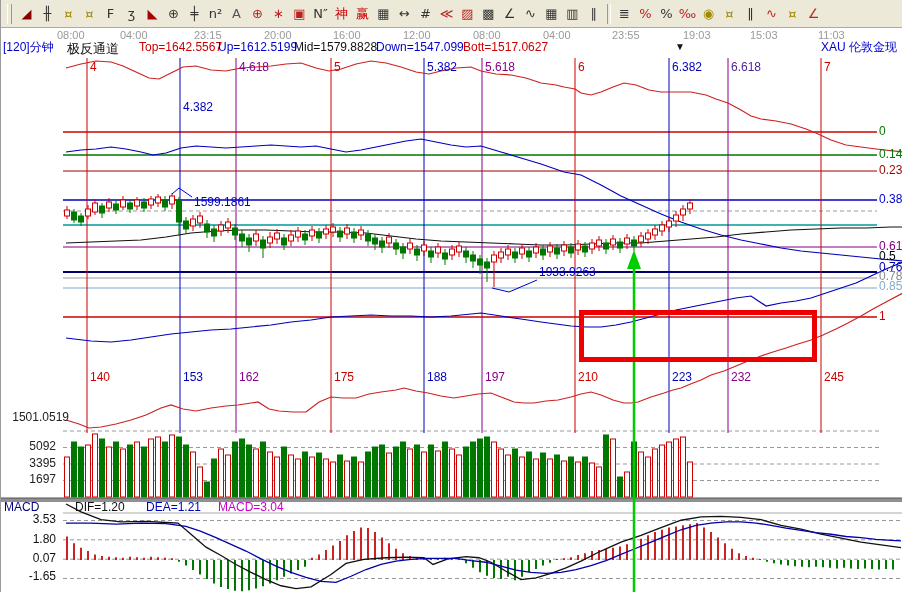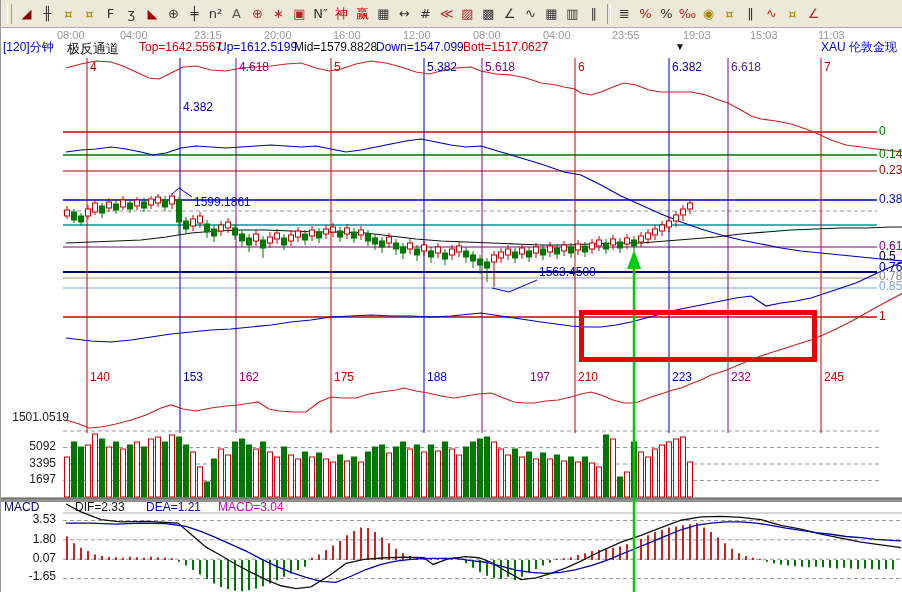--- a/index.html
+++ b/index.html
@@ -520,47 +520,47 @@
       <div class="lbl" style="left: 484px; top: 61px; color: rgb(136, 0, 136); font-size: 12px;">5.618</div>
       <div class="lbl" style="left: 577px; top: 61px; color: rgb(204, 0, 0); font-size: 12px;">6</div>
       <div class="lbl" style="left: 671px; top: 61px; color: rgb(0, 0, 187); font-size: 12px;">6.382</div>
       <div class="lbl" style="left: 730px; top: 61px; color: #4c1d95; font-size: 12px;">6.618</div>
       <div class="lbl" style="left: 823px; top: 61px; color: rgb(204, 0, 0); font-size: 12px;">7</div>
       <div class="lbl" style="left: 89px; top: 371px; color: rgb(204, 0, 0); font-size: 12px;">140</div>
       <div class="lbl" style="left: 182px; top: 371px; color: rgb(0, 0, 187); font-size: 12px;">153</div>
       <div class="lbl" style="left: 238px; top: 371px; color: rgb(136, 0, 136); font-size: 12px;">162</div>
       <div class="lbl" style="left: 333px; top: 371px; color: rgb(204, 0, 0); font-size: 12px;">175</div>
       <div class="lbl" style="left: 426px; top: 371px; color: rgb(0, 0, 187); font-size: 12px;">188</div>
-      <div class="lbl" style="left: 484px; top: 371px; color: rgb(136, 0, 136); font-size: 12px; margin-left: 45px;">197</div>
+      <div class="lbl" style="left: 484px; top: 371px; color: rgb(136, 0, 136); font-size: 12px;">197</div>
       <div class="lbl" style="left: 577px; top: 371px; color: rgb(204, 0, 0); font-size: 12px;">210</div>
       <div class="lbl" style="left: 671px; top: 371px; color: rgb(0, 0, 187); font-size: 12px;">223</div>
       <div class="lbl" style="left: 730px; top: 371px; color: rgb(136, 0, 136); font-size: 12px;">232</div>
       <div class="lbl" style="left: 823px; top: 371px; color: rgb(204, 0, 0); font-size: 12px;">245</div>
       <div class="lbl" style="left: 878px; top: 125px; color: rgb(0, 119, 0); font-size: 12px;">0</div>
       <div class="lbl" style="left: 878px; top: 148px; color: rgb(0, 119, 0); font-size: 12px;">0.146</div>
       <div class="lbl" style="left: 878px; top: 164px; color: rgb(153, 0, 0); font-size: 12px;">0.236</div>
       <div class="lbl" style="left: 878px; top: 193px; color: rgb(0, 0, 204); font-size: 12px;">0.382</div>
       <div class="lbl" style="left: 878px; top: 218px; color: rgb(0, 0, 0); font-size: 12px; margin-top: 32px;">0.5</div>
       <div class="lbl" style="left: 878px; top: 240px; color: rgb(128, 0, 128); font-size: 12px;">0.618</div>
       <div class="lbl" style="left: 878px; top: 261px; color: rgb(0, 0, 170); font-size: 12px;">0.764</div>
       <div class="lbl" style="left: 878px; top: 270px; color: rgb(136, 136, 136); font-size: 12px;">0.786</div>
       <div class="lbl" style="left: 878px; top: 280px; color: rgb(136, 170, 204); font-size: 12px;">0.854</div>
       <div class="lbl" style="left: 878px; top: 310px; color: rgb(204, 0, 0); font-size: 12px;">1</div>
       <div class="lbl" style="left: 193px; top: 196px; color: rgb(0, 0, 204); font-size: 12px;">1599.1861</div>
-      <div class="lbl" style="left: 538px; top: 266px; color: rgb(0, 0, 204); font-size: 12px;">1563.4500</div>
+      <div class="lbl" style="left: 538px; top: 266px; color: rgb(0, 0, 204); font-size: 12px;">1933.9263</div>
       <div class="lbl" style="left: 2px; top: 411px; color: rgb(34, 34, 34); font-size: 12px; width: 66px; text-align: right;">1501.0519</div>
       <div class="lbl" style="left: 2px; top: 440px; color: rgb(34, 34, 34); font-size: 12px; width: 53px; text-align: right;">5092</div>
       <div class="lbl" style="left: 2px; top: 457px; color: rgb(34, 34, 34); font-size: 12px; width: 53px; text-align: right;">3395</div>
       <div class="lbl" style="left: 2px; top: 473px; color: rgb(34, 34, 34); font-size: 12px; width: 53px; text-align: right;">1697</div>
       <div class="lbl" style="left: 2px; top: 513px; color: rgb(17, 17, 17); font-size: 12px; width: 53px; text-align: right;">3.53</div>
       <div class="lbl" style="left: 2px; top: 533px; color: rgb(17, 17, 17); font-size: 12px; width: 53px; text-align: right;">1.80</div>
       <div class="lbl" style="left: 2px; top: 552px; color: rgb(17, 17, 17); font-size: 12px; width: 53px; text-align: right;">0.07</div>
       <div class="lbl" style="left: 2px; top: 570px; color: rgb(17, 17, 17); font-size: 12px; width: 53px; text-align: right;">-1.65</div>
       <div class="lbl" style="left: 3px; top: 501px; color: rgb(0, 0, 128); font-size: 12px;">MACD</div>
-      <div class="lbl" style="left: 74px; top: 501px; color: rgb(17, 17, 17); font-size: 12px;">DIF=2.33</div>
+      <div class="lbl" style="left: 74px; top: 501px; color: rgb(17, 17, 17); font-size: 12px;">DIF=1.20</div>
       <div class="lbl" style="left: 145px; top: 501px; color: rgb(0, 0, 187); font-size: 12px;">DEA=1.21</div>
       <div class="lbl" style="left: 217px; top: 501px; color: rgb(204, 0, 204); font-size: 12px;">MACD=3.04</div>
     </div>
 
   <div class="lbl" style="left:2px;top:41px;font-size:12px;color:#0000cc">[120]分钟</div>
   <div class="lbl" style="left:66px;top:42px;font-size:13px;color:#111">极反通道</div>
   <div class="lbl" style="left:138px;top:41px;font-size:12px;color:#cc0000">Top=1642.5567</div>
   <div class="lbl" style="left:217px;top:41px;font-size:12px;color:#0000cc">Up=1612.5199</div>
   <div class="lbl" style="left:293px;top:41px;font-size:12px;color:#111">Mid=1579.8828</div>
   <div class="lbl" style="left:375px;top:41px;font-size:12px;color:#0000cc">Down=1547.099</div>

